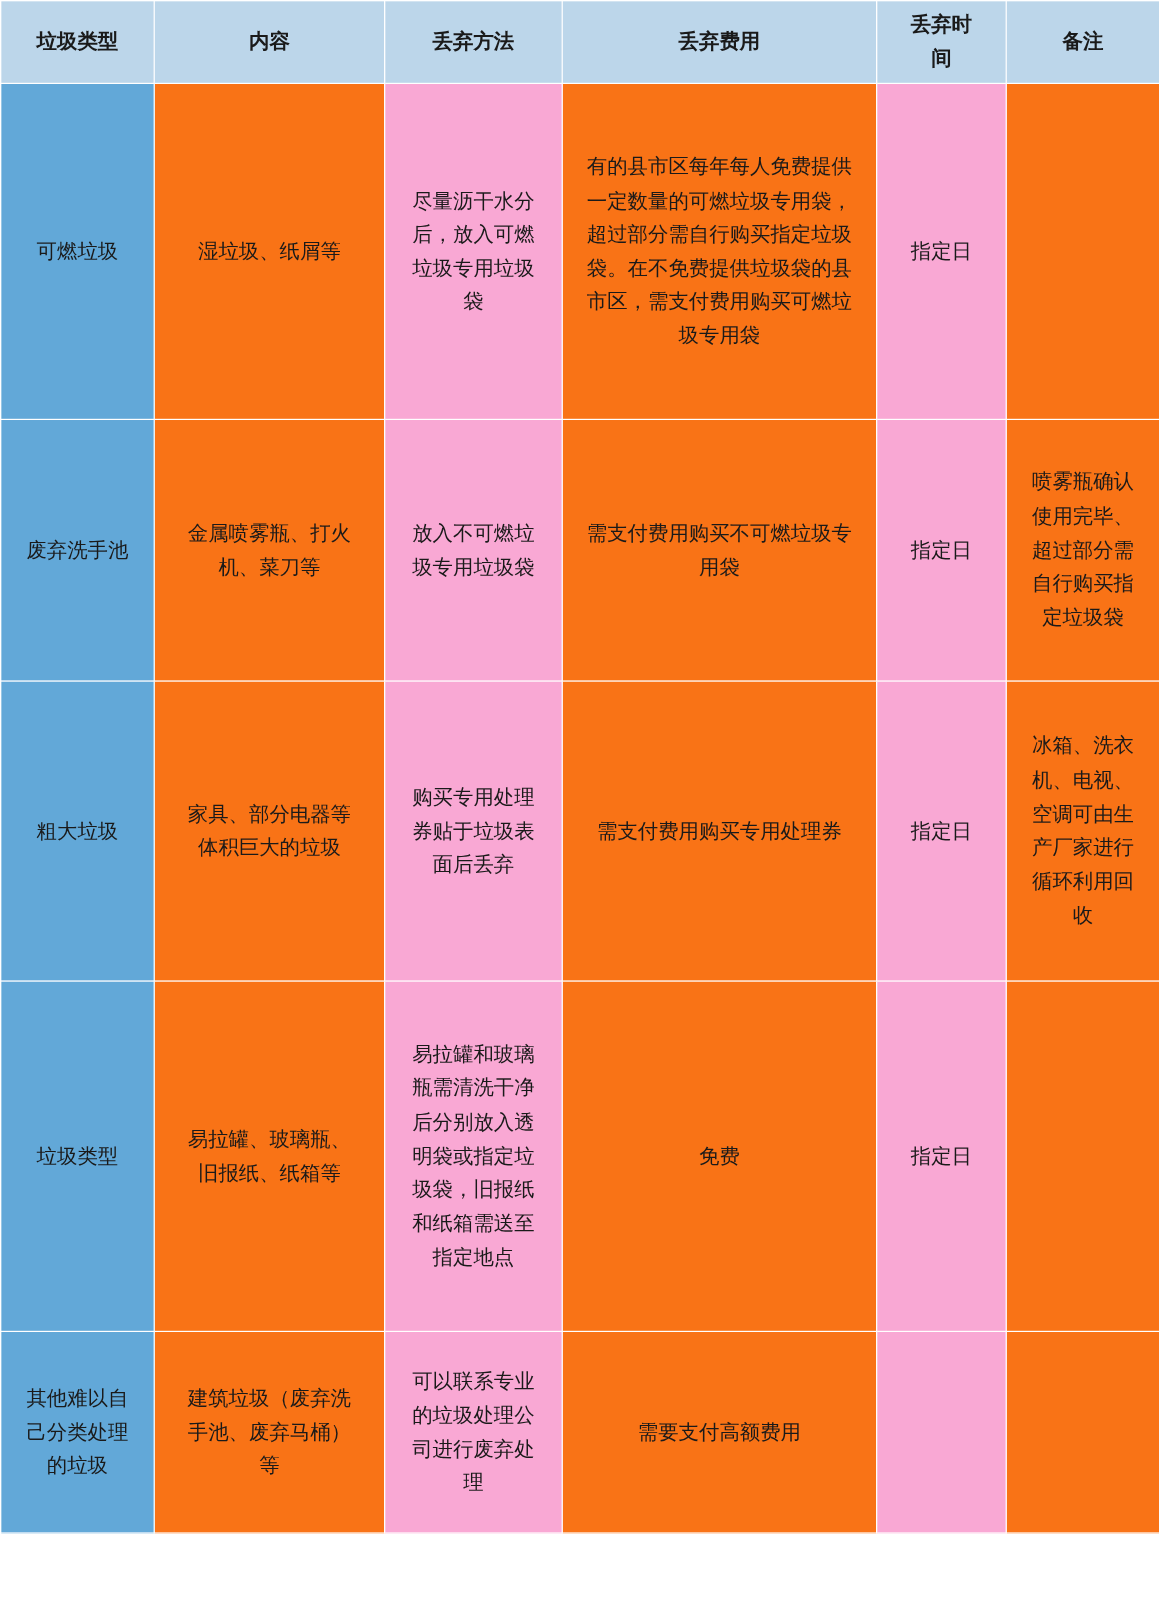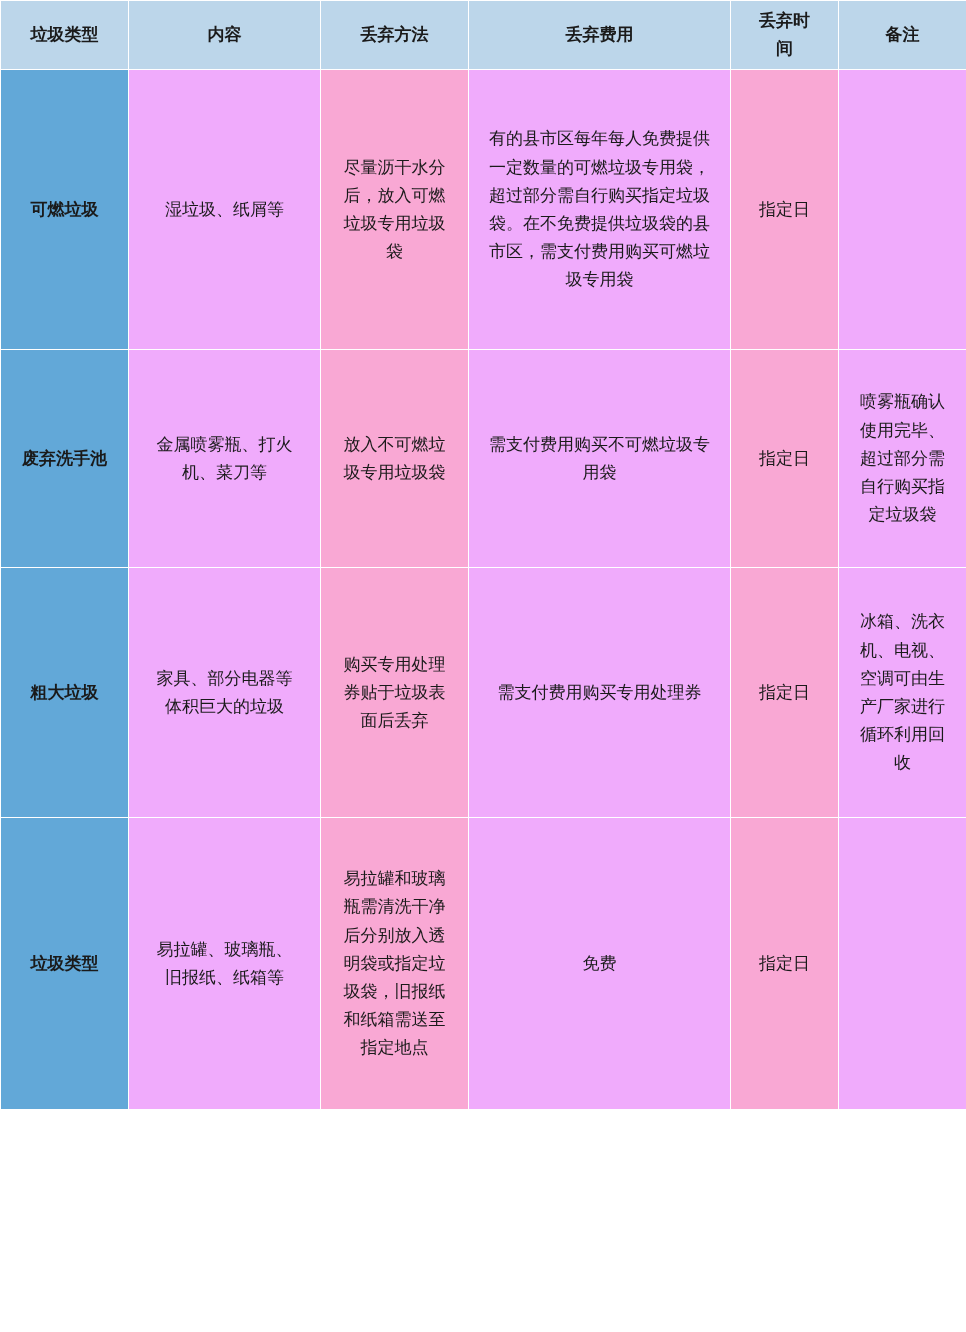--- a/index.html
+++ b/index.html
@@ -31,25 +31,25 @@
   thead th {
     background: #bcd6ea;
     color: #14537f;
     font-weight: bold;
     height: 38px;
     font-size: 17px;
   }
   td.cat {
     background: #62a8d8;
     color: #ffffff;
-    font-weight: bold;
+    font-weight: normal;
     font-size: 17px;
   }
   td.body-cell {
-    background: #f0abfc;
+    background: #f97316;
   }
   td.body-cell.alt {
     background: #f9a8d4;
   }
   
   col.c0 { width: 128px; }
   col.c1 { width: 192px; }
   col.c2 { width: 148px; }
   col.c3 { width: 262px; }
   col.c4 { width: 108px; }
@@ -103,14 +103,22 @@
       <td class="body-cell">冰箱、洗衣机、电视、空调可由生产厂家进行循环利用回收</td>
     </tr>
     <tr style="height:292px">
       <td class="cat">垃圾类型</td>
       <td class="body-cell">易拉罐、玻璃瓶、旧报纸、纸箱等</td>
       <td class="body-cell alt">易拉罐和玻璃瓶需清洗干净后分别放入透明袋或指定垃圾袋，旧报纸和纸箱需送至指定地点</td>
       <td class="body-cell">免费</td>
       <td class="body-cell alt">指定日</td>
       <td class="body-cell"></td>
     </tr>
+    <tr style="height:168px">
+      <td class="cat">其他难以自己分类处理的垃圾</td>
+      <td class="body-cell">建筑垃圾（废弃洗手池、废弃马桶）等</td>
+      <td class="body-cell alt">可以联系专业的垃圾处理公司进行废弃处理</td>
+      <td class="body-cell">需要支付高额费用</td>
+      <td class="body-cell alt"></td>
+      <td class="body-cell"></td>
+    </tr>
   </tbody>
 </table>
 
 </body></html>

